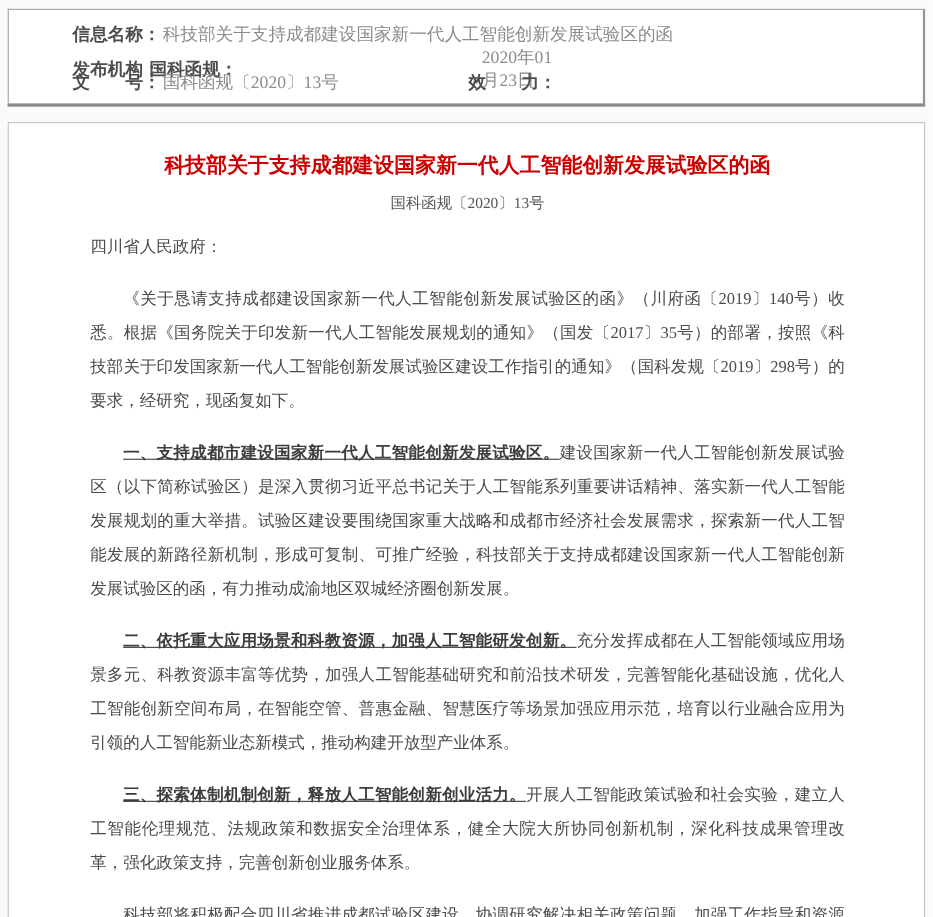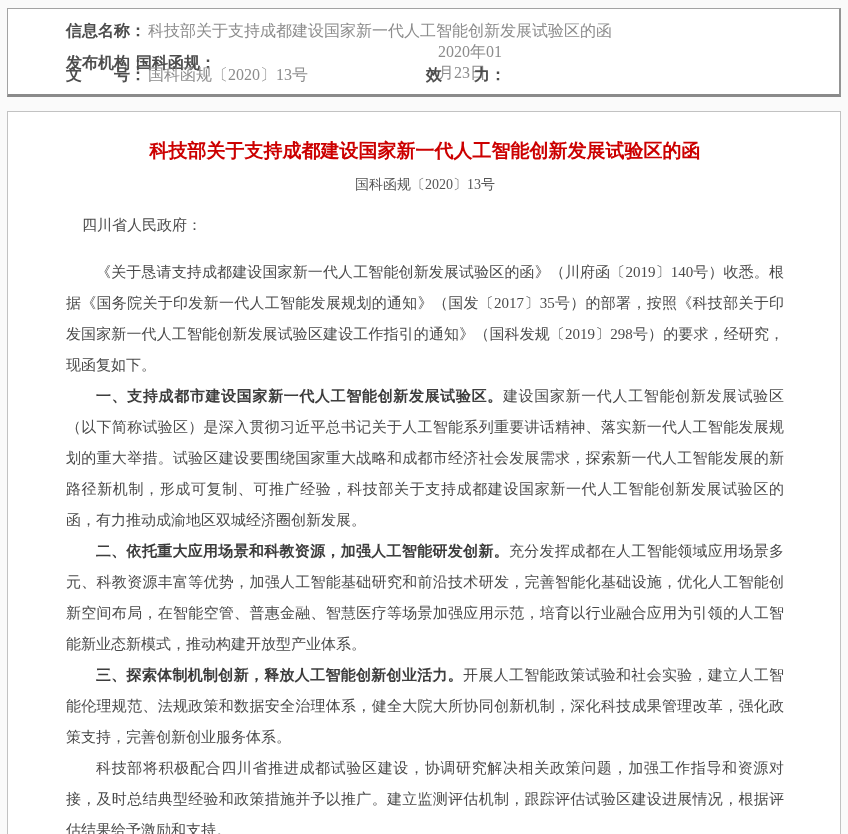--- a/index.html
+++ b/index.html
@@ -70,26 +70,27 @@
     font-size: 15px;
     line-height: 31px;
     color: #4a4a4a;
     text-align: justify;
   }
   .salutation {
     margin: 16px;
     text-indent: 0;
   }
   .para {
-    margin: 0;
+    margin: 16px;
     text-indent: 2em;
   }
   .para .lead {
     font-weight: bold;
     color: #3d3d3d;
+    text-decoration: underline;
   }
 </style>
 </head>
 <body>
 
 <div class="page">
 
   <div class="meta-box">
     <div class="meta-row">
       <span class="meta-label">信息名称：</span>

